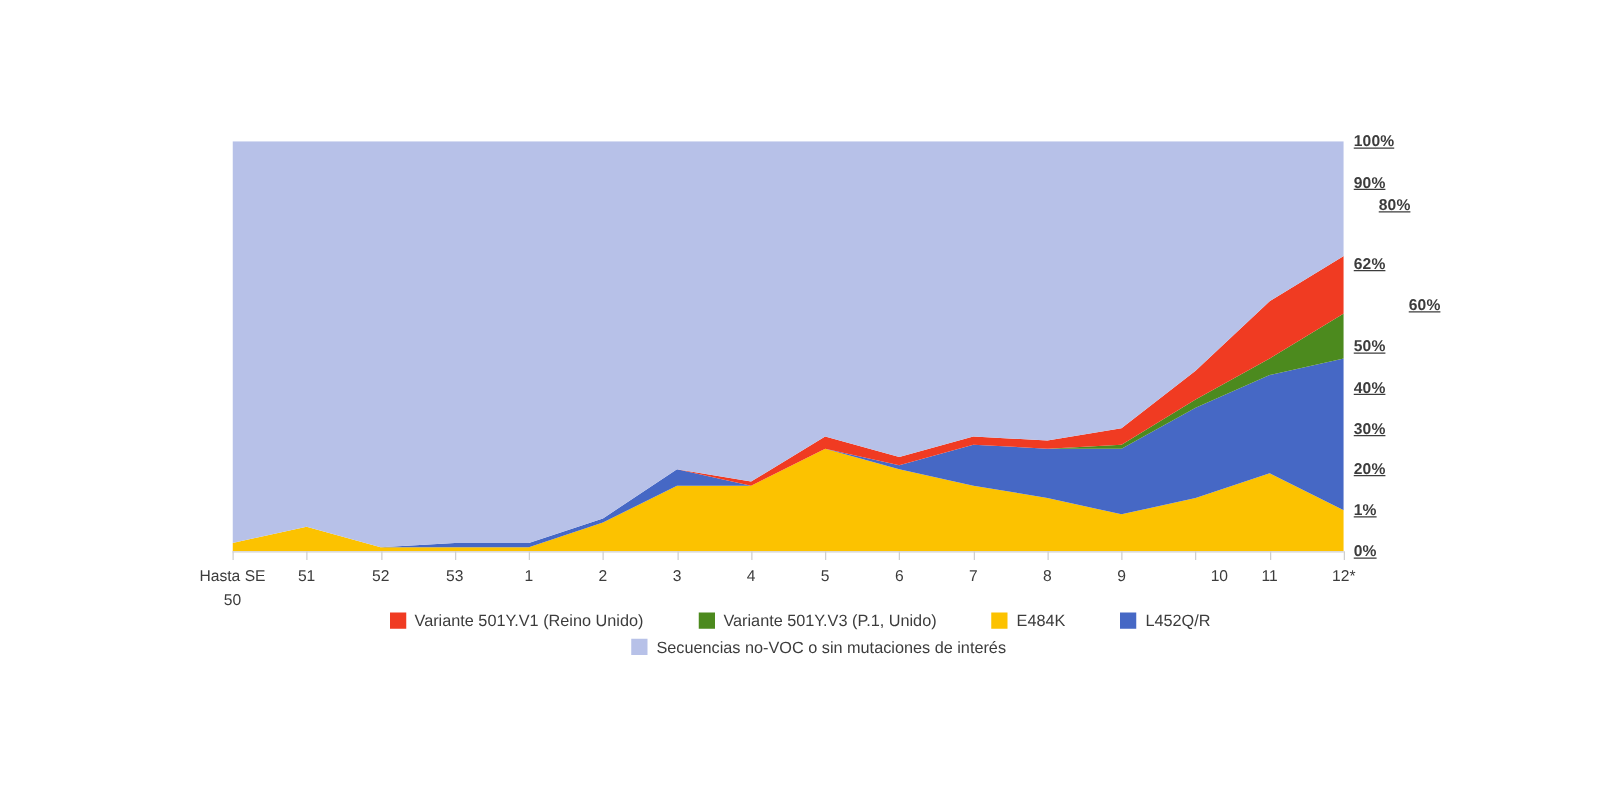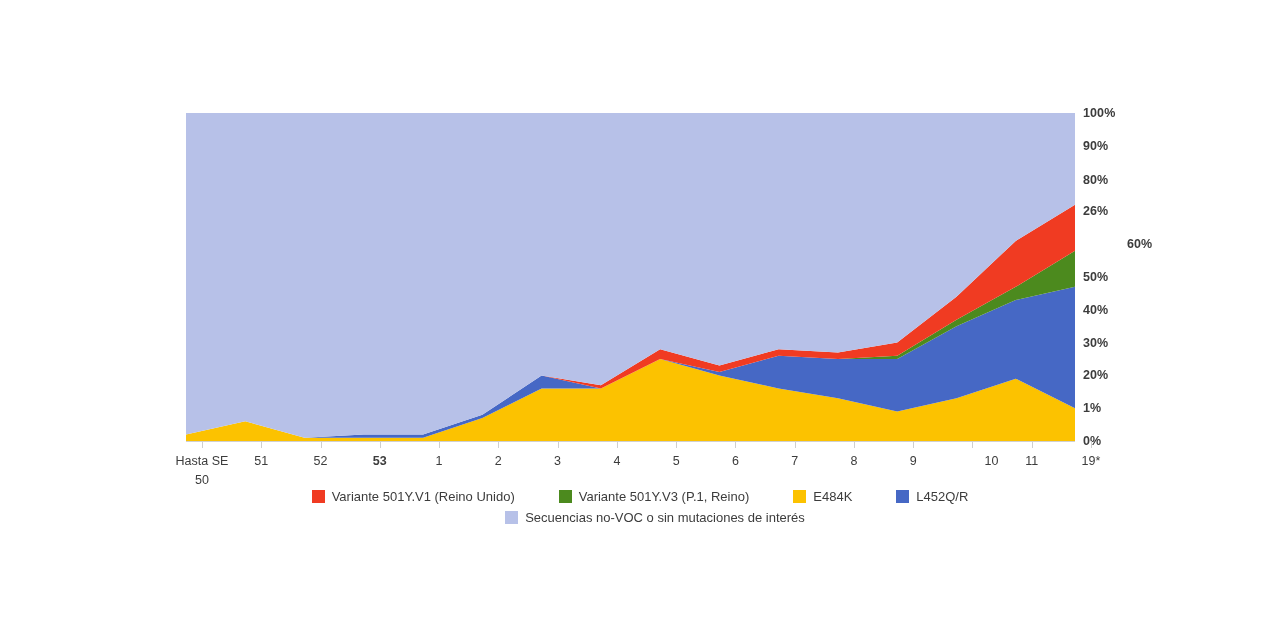--- a/index.html
+++ b/index.html
@@ -47,34 +47,35 @@
   }
   .y-tick {
     position: absolute;
     left: 0;
     font-size: 12.5px;
     font-weight: bold;
     color: #3c3c3c;
     letter-spacing: .1px;
     white-space: nowrap;
     transform: translateY(-50%);
+    text-decoration: underline;
   }
 
   
   #x-axis-line {
     position: absolute;
     left: 186px;
     top: 441px;
     width: 889px;
     height: 1px;
     background: #d0d0d0;
   }
   #x-axis {
     position: absolute;
-    left: 16px;
+    left: 0;
     top: 441px;
     width: 1064px;
     height: 50px;
     pointer-events: none;
   }
   .x-tickmark {
     position: absolute;
     top: 0;
     width: 1px;
     height: 7px;
@@ -141,35 +142,35 @@
 
   <div id="x-axis-line"></div>
   <div id="y-axis">
       <div class="y-tick" style="top: 441px;">0%</div>
       <div class="y-tick" style="top: 408.2px;">1%</div>
       <div class="y-tick" style="top: 375.4px;">20%</div>
       <div class="y-tick" style="top: 342.6px;">30%</div>
       <div class="y-tick" style="top: 309.8px;">40%</div>
       <div class="y-tick" style="top: 277px;">50%</div>
       <div class="y-tick" style="top: 244.2px; margin-left: 44px;">60%</div>
-      <div class="y-tick" style="top: 211.4px;">26%</div>
-      <div class="y-tick" style="top: 180px;">80%</div>
+      <div class="y-tick" style="top: 211.4px;">62%</div>
+      <div class="y-tick" style="top: 164px; margin-left: 20px;">80%</div>
       <div class="y-tick" style="top: 145.8px;">90%</div>
       <div class="y-tick" style="top: 113px;">100%</div>
     </div>
   <div id="x-axis">
       <div class="x-tickmark" style="left: 186px;"></div>
       <div class="x-tick" style="left: 186px;">Hasta SE
 50</div>
       <div class="x-tickmark" style="left: 245.267px;"></div>
       <div class="x-tick" style="left: 245.267px;">51</div>
       <div class="x-tickmark" style="left: 304.533px;"></div>
       <div class="x-tick" style="left: 304.533px;">52</div>
       <div class="x-tickmark" style="left: 363.8px;"></div>
-      <div class="x-tick" style="left: 363.8px; font-weight: bold;">53</div>
+      <div class="x-tick" style="left: 363.8px;">53</div>
       <div class="x-tickmark" style="left: 423.067px;"></div>
       <div class="x-tick" style="left: 423.067px;">1</div>
       <div class="x-tickmark" style="left: 482.333px;"></div>
       <div class="x-tick" style="left: 482.333px;">2</div>
       <div class="x-tickmark" style="left: 541.6px;"></div>
       <div class="x-tick" style="left: 541.6px;">3</div>
       <div class="x-tickmark" style="left: 600.867px;"></div>
       <div class="x-tick" style="left: 600.867px;">4</div>
       <div class="x-tickmark" style="left: 660.133px;"></div>
       <div class="x-tick" style="left: 660.133px;">5</div>
@@ -179,32 +180,32 @@
       <div class="x-tick" style="left: 778.667px;">7</div>
       <div class="x-tickmark" style="left: 837.933px;"></div>
       <div class="x-tick" style="left: 837.933px;">8</div>
       <div class="x-tickmark" style="left: 897.2px;"></div>
       <div class="x-tick" style="left: 897.2px;">9</div>
       <div class="x-tickmark" style="left: 956.467px;"></div>
       <div class="x-tick" style="left: 956.467px; margin-left: 19px;">10</div>
       <div class="x-tickmark" style="left: 1015.73px;"></div>
       <div class="x-tick" style="left: 1015.73px;">11</div>
       <div class="x-tickmark" style="left: 1075px;"></div>
-      <div class="x-tick" style="left: 1075px;">19*</div>
+      <div class="x-tick" style="left: 1075px;">12*</div>
     </div>
 
   <div id="legend">
     <div class="legend-row row1">
         <div class="legend-item">
           <span class="legend-swatch" style="background: rgb(240, 59, 34);"></span>
           <span class="legend-label">Variante 501Y.V1 (Reino Unido)</span>
         </div>
         <div class="legend-item">
           <span class="legend-swatch" style="background: rgb(76, 138, 30);"></span>
-          <span class="legend-label">Variante 501Y.V3 (P.1, Reino)</span>
+          <span class="legend-label">Variante 501Y.V3 (P.1, Unido)</span>
         </div>
         <div class="legend-item">
           <span class="legend-swatch" style="background: rgb(252, 194, 0);"></span>
           <span class="legend-label">E484K</span>
         </div>
         <div class="legend-item">
           <span class="legend-swatch" style="background: rgb(70, 104, 197);"></span>
           <span class="legend-label">L452Q/R</span>
         </div>
       </div>

